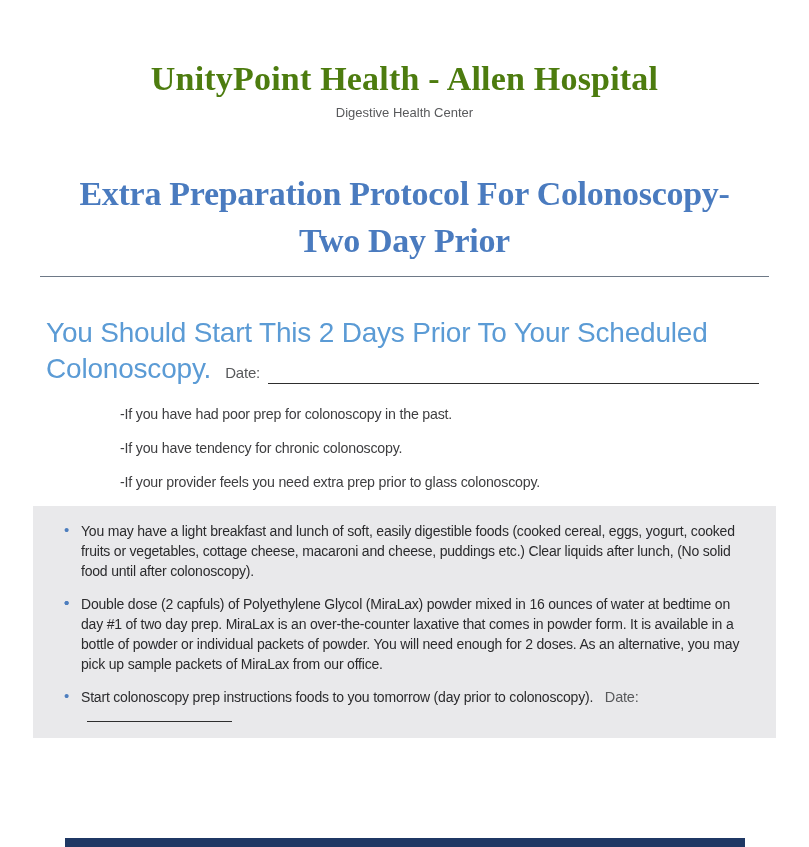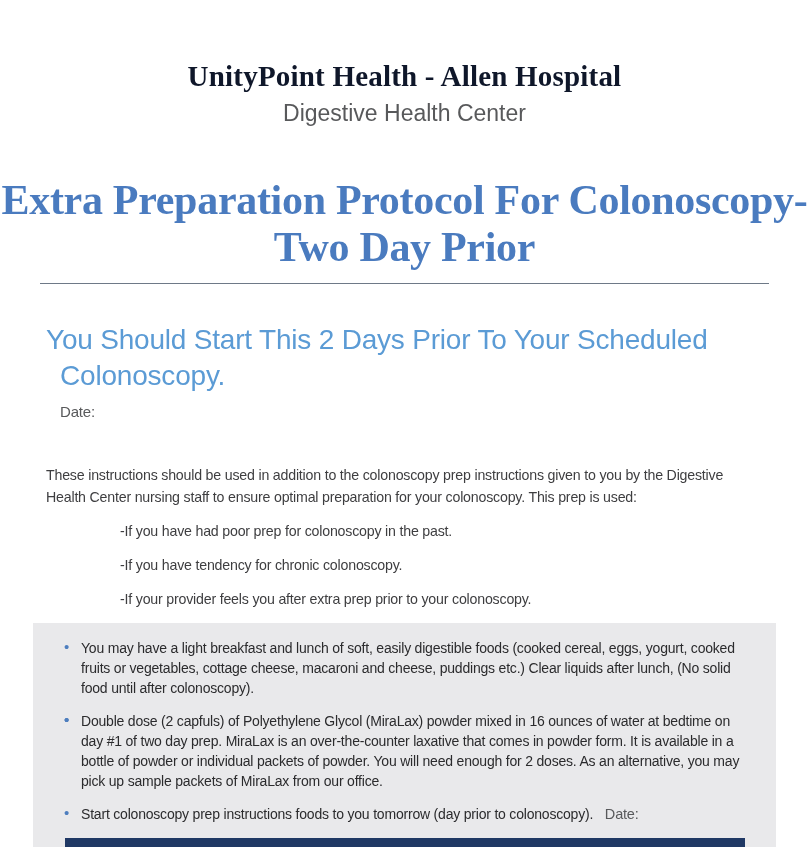--- a/index.html
+++ b/index.html
@@ -10,36 +10,36 @@
     height: 847px;
     background: #ffffff;
     overflow: hidden;
     font-family: "Liberation Sans", sans-serif;
   }
   
   .letterhead { text-align: center; padding-top: 60px; }
   .org-name {
     font-family: "Liberation Serif", serif;
     font-weight: bold;
-    font-size: 29px;
-    color: #0f172a;
+    font-size: 34px;
+    color: #4d7c0f;
     letter-spacing: 0.2px;
   }
   .dept-name {
     margin-top: 7px;
-    font-size: 23px;
+    font-size: 13px;
     color: #58595b;
   }
   
   .main-title {
     margin-top: 50px;
     text-align: center;
     font-family: "Liberation Serif", serif;
     font-weight: bold;
-    font-size: 42px;
+    font-size: 34px;
     line-height: 47px;
     color: #4a7bbf;
     letter-spacing: -0.3px;
   }
   .title-divider {
     margin: 12px 40px 0 40px;
     border: none;
     border-top: 1.5px solid #6e7987;
     height: 0;
   }
@@ -47,21 +47,20 @@
   .section-heading {
     margin: 38px 48px 0 46px;
     font-size: 28px;
     line-height: 36px;
     color: #5b9bd5;
     letter-spacing: -0.2px;
   }
   .heading-line2 {
     display: flex;
     align-items: baseline;
-    flex-direction: column;
   }
   .date-label {
     font-size: 15px;
     color: #58595b;
     margin-left: 14px;
     white-space: nowrap;
   }
   .fill-line {
     flex: 1 1 auto;
     border-bottom: 1.2px solid #2e2e2e;
@@ -148,26 +147,25 @@
 
   <div class="section-heading">
     <div>You Should Start This 2 Days Prior To Your Scheduled</div>
     <div class="heading-line2">
       <span>Colonoscopy.</span>
       <span class="date-label">Date:</span>
       <span class="fill-line"></span>
     </div>
   </div>
 
-  <div class="intro-paragraph">These instructions should be used in addition to the colonoscopy prep instructions given to you by the Digestive Health Center nursing staff to ensure optimal preparation for your colonoscopy. This prep is used:</div>
 
   <div class="conditions">
     <div class="condition-item">-If you have had poor prep for colonoscopy in the past.</div>
     <div class="condition-item">-If you have tendency for chronic colonoscopy.</div>
-    <div class="condition-item">-If your provider feels you after extra prep prior to your colonoscopy.</div>
+    <div class="condition-item">-If your provider feels you need extra prep prior to glass colonoscopy.</div>
   </div>
 
   <div class="instruction-box">
     <div class="bullet-item">
       <span class="bullet-dot">•</span>
       <span>You may have a light breakfast and lunch of soft, easily digestible foods (cooked cereal, eggs, yogurt, cooked fruits or vegetables, cottage cheese, macaroni and cheese, puddings etc.)  Clear liquids after lunch, (No solid food until after colonoscopy).</span>
     </div>
     <div class="bullet-item">
       <span class="bullet-dot">•</span>
     </div>

